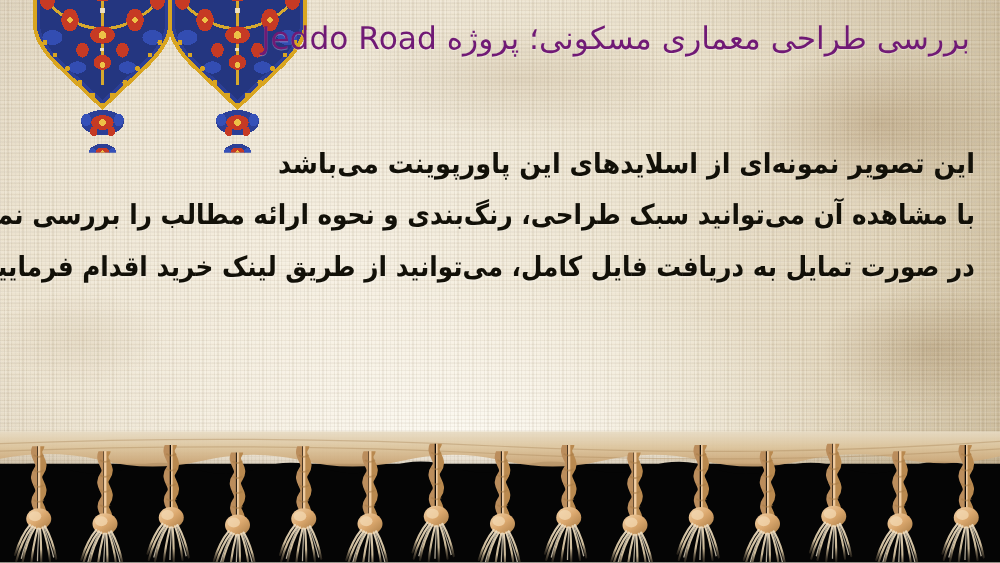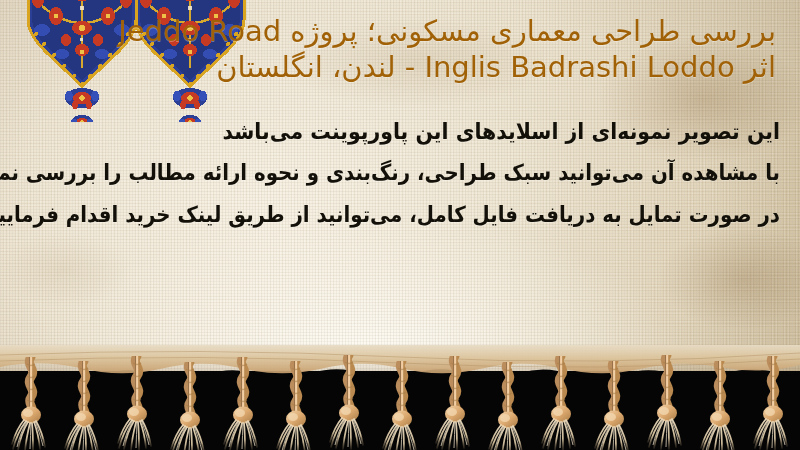--- a/index.html
+++ b/index.html
@@ -53,23 +53,23 @@
   }
 
   
   .medallions{position:absolute;left:0;top:0;width:260px;height:140px;}
   .medallions svg{display:block;}
 
   
   .text-layer{position:absolute;inset:0;}
   .hdr{
     position:absolute;right:24px;width:762px;
-    color:#a16207;direction:rtl;
+    color:#701a75;direction:rtl;
     font-family:"DejaVu Sans","Liberation Sans",sans-serif;
-    font-size:29px;line-height:36px;letter-spacing:0;
+    font-size:25px;line-height:36px;letter-spacing:0;
     text-shadow:0 1px 0 rgba(255,255,255,.30);
     white-space:nowrap;
   }
   #hdr1{top:13px;}
   #hdr2{top:49px;}
 
   .body-line{
     position:absolute;right:20px;width:766px;text-align:right;
     color:#121008;direction:rtl;
     font-family:"DejaVu Sans","Liberation Sans",sans-serif;
@@ -199,21 +199,20 @@
         <use href="#medallion" x="22" y="-18" width="120" height="140"></use>
       </g>
       <g>
         <use href="#medallion" x="130" y="-18" width="120" height="140"></use>
       </g>
     </svg>
   </div>
 
   <div class="text-layer">
     <div class="hdr" id="hdr1">بررسی طراحی معماری مسکونی؛ پروژه Jeddo Road</div>
-    <div class="hdr" id="hdr2">اثر Inglis Badrashi Loddo - لندن، انگلستان</div>
 
     <div class="body-line" id="b1">این تصویر نمونه‌ای از اسلایدهای این پاورپوینت می‌باشد</div>
     <div class="body-line" id="b2">با مشاهده آن می‌توانید سبک طراحی، رنگ‌بندی و نحوه ارائه مطالب را بررسی نمایید</div>
     <div class="body-line" id="b3">در صورت تمایل به دریافت فایل کامل، می‌توانید از طریق لینک خرید اقدام فرمایید</div>
   </div>
 
   <div class="edge-shadow"></div>
 
   <div class="fringe-zone">
     <svg width="800" height="105" viewBox="0 0 800 105" xmlns="http://www.w3.org/2000/svg">

